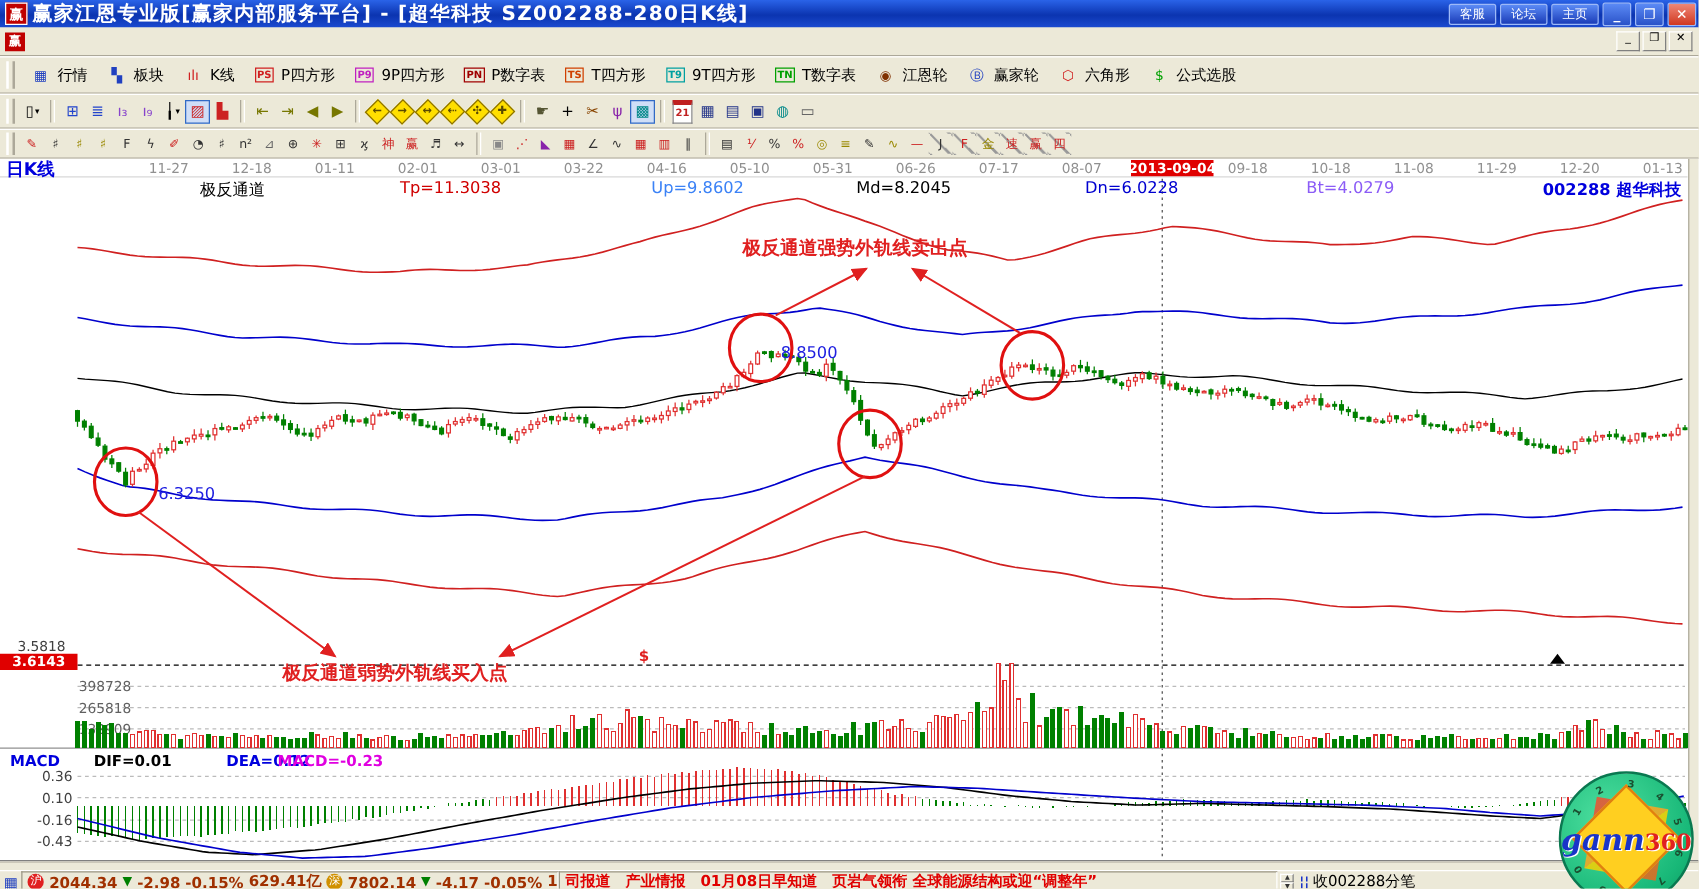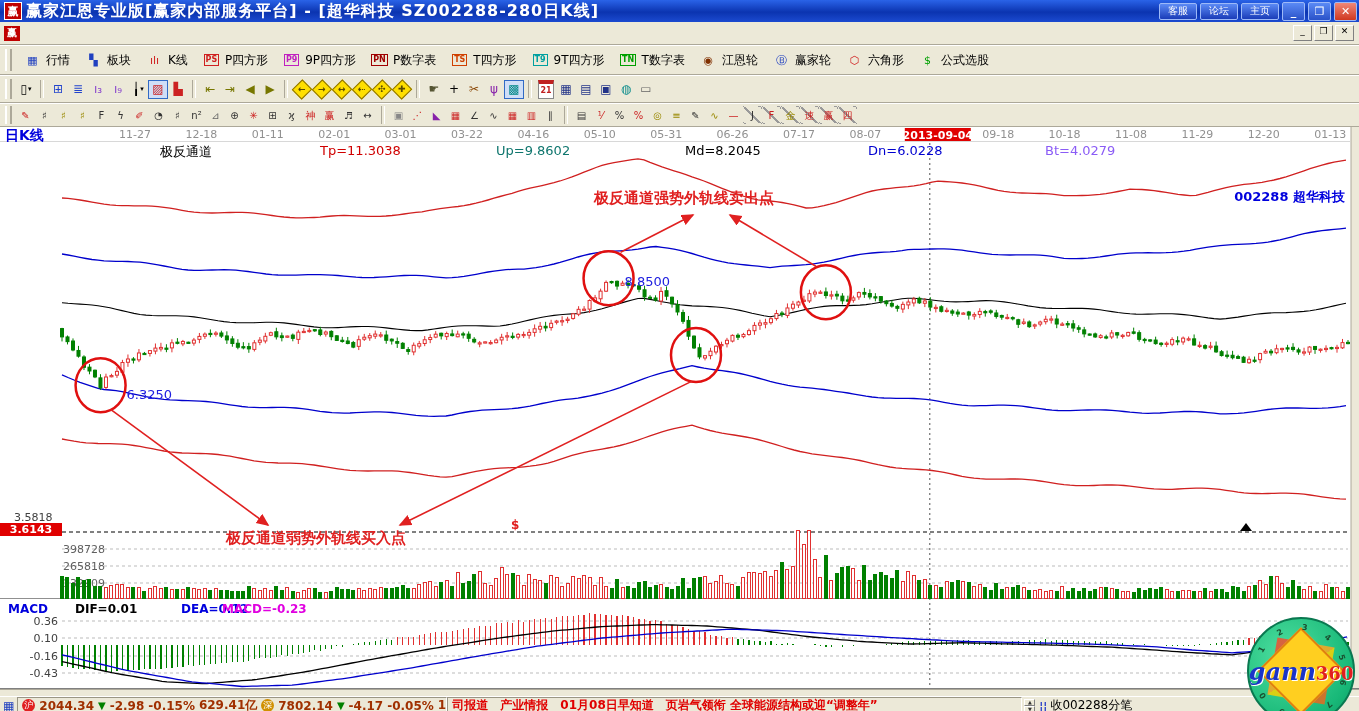--- a/index.html
+++ b/index.html
@@ -33,21 +33,21 @@
   .chip.boxed span.g{border:1px solid currentColor;font-size:8px;font-weight:bold;padding:0 1px;line-height:10px;}
   .diamond-chip{width:13px;height:13px;background:#ffdf00;border:1px solid #8a7000;transform:rotate(45deg);display:flex;align-items:center;justify-content:center;margin:2px;}
   .diamond-chip span{transform:rotate(-45deg);font-size:9px;color:#5a4a00;font-weight:bold;}
   .calendar-chip{width:14px;height:14px;background:#fff;border:1px solid #888;border-top:4px solid #c02020;font-size:8px;color:#c02020;font-weight:bold;display:flex;align-items:center;justify-content:center;}
   .slash-bg{background-image:linear-gradient(45deg,transparent 44%,#999 44%,#999 52%,transparent 52%);}
   
   .chart-region{position:relative;width:1359px;height:562px;background:#fff;}
   .ov{position:absolute;white-space:nowrap;}
   .kline-label{left:5px;top:0;font-size:14px;font-weight:bold;color:#0000dd;}
   .hdr-item{top:16px;font-size:13px;}
-  .symbol-label{top:16px;right:14px;font-size:13px;font-weight:bold;color:#0000dd;margin-top:45px;}
+  .symbol-label{top:16px;right:14px;font-size:13px;font-weight:bold;color:#0000dd;}
   .anno{color:#e02020;font-weight:bold;font-size:15px;}
   .vol-prev{left:14px;top:384px;font-size:11px;color:#404040;}
   .vol-tag{left:0;top:396px;width:62px;height:13px;background:#e00000;color:#fff;font-size:11px;font-weight:bold;text-align:center;line-height:13px;}
   .macd-hdr{top:475px;font-size:12px;font-weight:bold;}
   
   .gann-logo{position:absolute;left:1247px;top:490px;width:104px;height:104px;border-radius:50%;background:radial-gradient(circle at 35% 35%, #4fe0a0, #18b878 70%, #0c9860);border:2px solid #0a7850;display:flex;align-items:center;justify-content:center;overflow:hidden;}
   .gann-sq1{position:absolute;width:58px;height:58px;background:#ffcf20;transform:rotate(45deg);border:2px solid #e08010;}
   .gann-sq2{position:absolute;width:58px;height:58px;background:linear-gradient(135deg,#f05030 25%,#ffa520 25% 50%,#f8d000 50% 75%,#e86820 75%);transform:rotate(10deg);opacity:.85;}
   .gann-text{position:relative;z-index:2;font-style:italic;font-weight:bold;font-size:24px;color:#1a34c8;font-family:"DejaVu Serif","Liberation Serif",serif;text-shadow:1px 1px 0 #fff;}
   .gann-360{color:#e02020;font-style:normal;font-size:18px;}
@@ -1433,21 +1433,21 @@
         <line x1="691.998" y1="254.09876543209876" x2="400" y2="398" stroke="#e02020" stroke-width="1.6" marker-end="url(#ah)"></line>
         <text x="624.55" y="159.30246913580243" font-size="13" fill="#2020e0">8.8500</text>
         <text x="126.58" y="272.35185185185185" font-size="13" fill="#2020e0">6.3250</text>
         <path d="M1240,404 L1246,396 L1252,404 z" fill="#000000"></path>
         <text x="511" y="402" font-size="12" fill="#e02020" font-weight="bold">$</text>
       </svg>
 
     <div class="ov kline-label">日K线</div>
     <div class="ov hdr-item" style="left:160px;color:#000;">极反通道</div>
     <div class="ov hdr-item" style="left: 320px; color: rgb(208, 0, 0);">Tp=11.3038</div>
-    <div class="ov hdr-item" style="left: 496px; color: #0f766e; text-align: right;">Up=9.8602</div>
+    <div class="ov hdr-item" style="left: 521px; color: #3b82f6; text-align: right;">Up=9.8602</div>
     <div class="ov hdr-item" style="left: 685px; color: rgb(0, 0, 0);">Md=8.2045</div>
     <div class="ov hdr-item" style="left: 868px; color: rgb(0, 0, 208);">Dn=6.0228</div>
     <div class="ov hdr-item" style="left: 1045px; color: #8b5cf6;">Bt=4.0279</div>
     <div class="ov symbol-label">002288 超华科技</div>
 
     <div class="ov anno" style="left:519px;top:62px;width:330px;text-align:center;">极反通道强势外轨线卖出点</div>
     <div class="ov anno" style="left:226px;top:402px;">极反通道弱势外轨线买入点</div>
 
     <div class="ov vol-prev">3.5818</div>
     <div class="ov vol-tag">3.6143</div>

